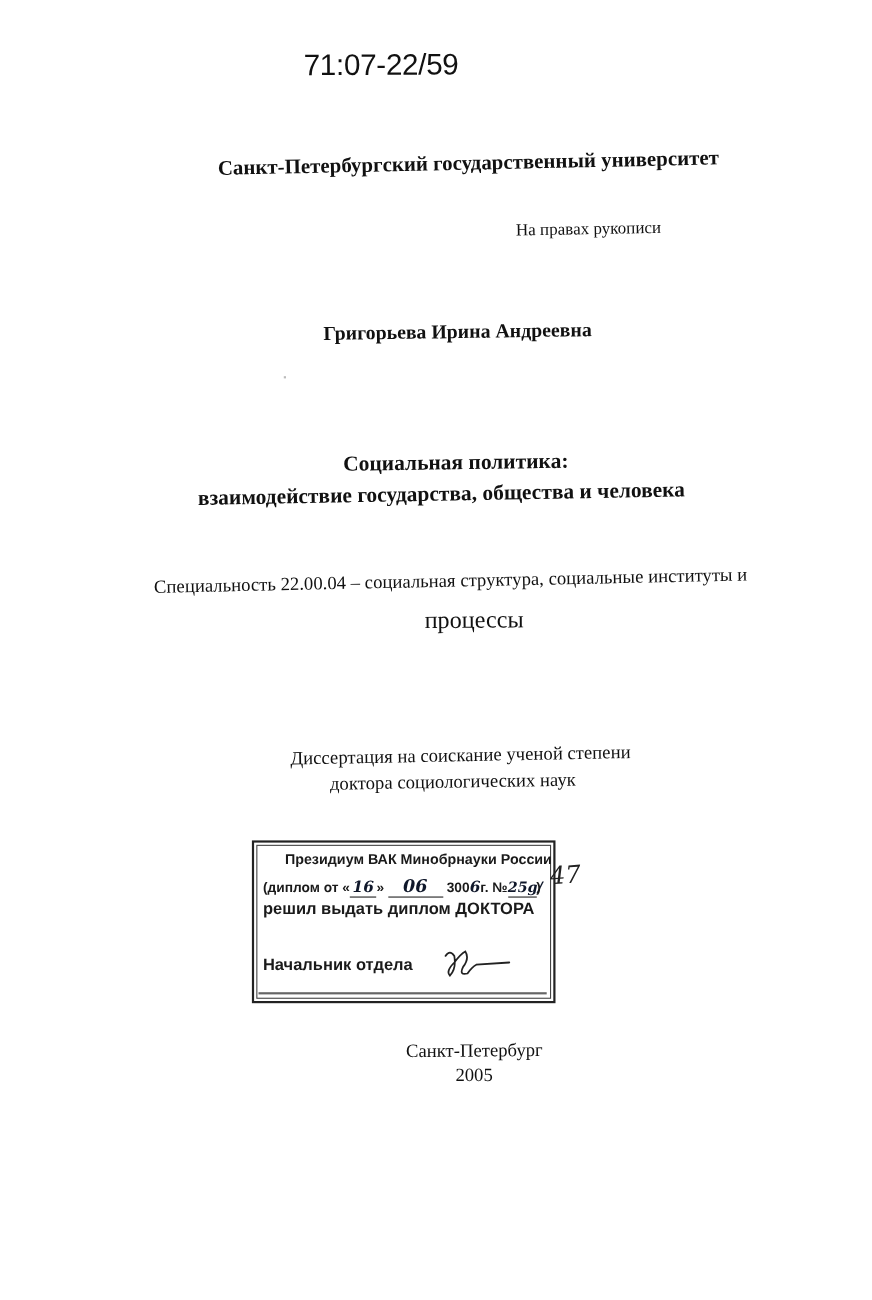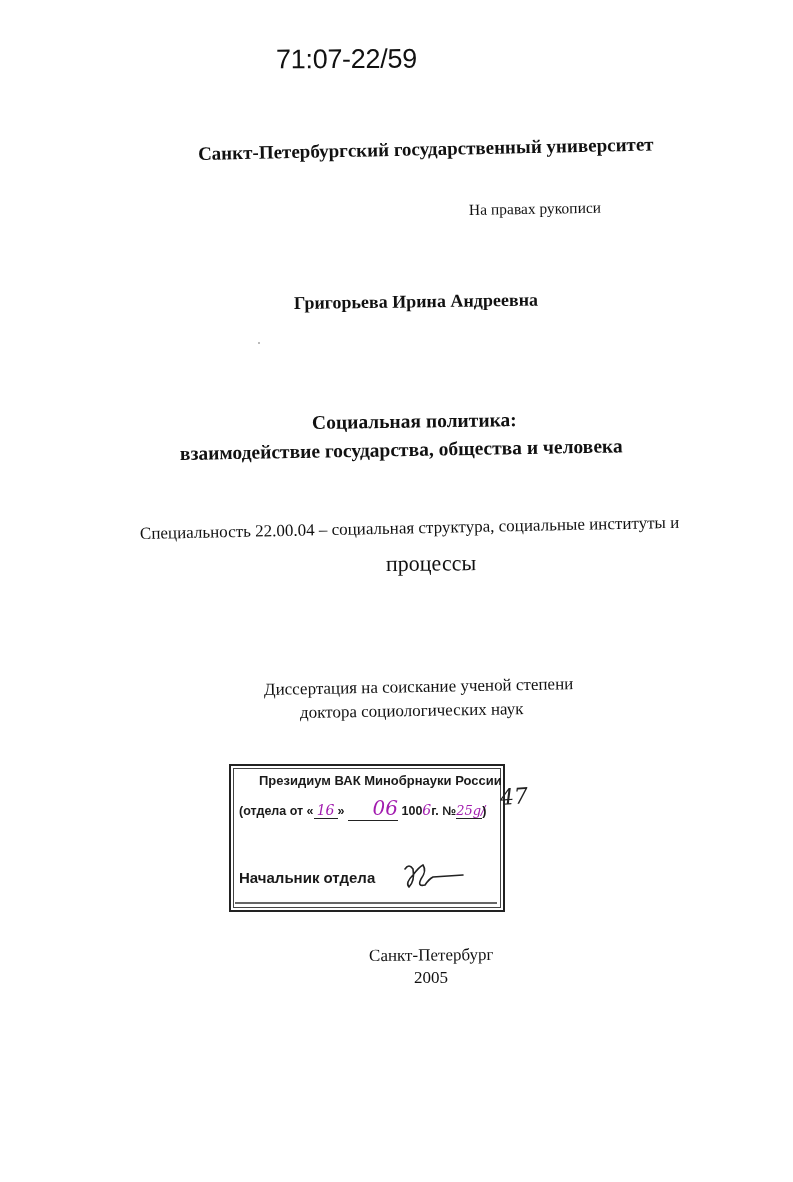--- a/index.html
+++ b/index.html
@@ -20,21 +20,21 @@
     .diss2 { left: 300px; top: 703px; font-size: 17px; transform: rotate(-1deg); transform-origin: left center; }
 
     .stamp { position: absolute; left: 229px; top: 764px; width: 276px; height: 148px; border: 2px solid #222; box-sizing: border-box; }
     .stamp-inner { position: absolute; left: 2px; top: 2px; right: 2px; bottom: 2px; border: 1px solid #444; }
     .stamp-line { position: absolute; left: 8px; font-family: "Liberation Sans", "DejaVu Sans", sans-serif; font-weight: bold; color: #1a1a1a; white-space: nowrap; }
     .sl1 { top: 7px; font-size: 13px; padding-left: 20px; }
     .sl2 { top: 30px; font-size: 12.5px; }
     .sl3 { top: 52px; font-size: 15px; }
     .sl4 { top: 77px; font-size: 13px; }
     .sl5 { top: 103px; font-size: 15px; text-align: right; }
-    .hand { font-family: "DejaVu Serif", "Liberation Serif", serif; font-style: italic; font-weight: normal; color: #a21caf; }
+    .hand { font-family: "DejaVu Serif", "Liberation Serif", serif; font-style: italic; font-weight: bold; color: #0f172a; }
     .uline { display: inline-block; border-bottom: 1px solid #222; text-align: center; }
     .stamp-bottom { position: absolute; left: 4px; right: 6px; bottom: 6px; height: 2px; background: #666; }
     .extra-num { position: absolute; left: 500px; top: 784px; font-family: "DejaVu Serif", serif; font-style: italic; font-size: 22px; color: #222; transform: rotate(-4deg); }
     .signature { position: absolute; left: 168px; top: 95px; width: 70px; height: 30px; }
 
     .city { left: 369px; top: 946px; font-size: 17px; transform: rotate(-0.5deg); transform-origin: left center; }
     .year { left: 414px; top: 968px; font-size: 17px; font-family: Liberation Serif, serif; }
     .speck { position: absolute; left: 258px; top: 342px; width: 2px; height: 2px; background: #bbb; }
   </style>
 </head>
@@ -58,25 +58,26 @@
 
 <div class="abs serif diss1">Диссертация на соискание ученой степени</div>
 <div class="abs serif diss2">доктора социологических наук</div>
 
 <div class="stamp">
   <div class="stamp-inner"></div>
 
   <div class="stamp-line sl1">Президиум ВАК Минобрнауки России</div>
 
   <div class="stamp-line sl2">
-    <span>(отдела от «</span><span class="uline hand" style="width:24px;font-size:14px;">16</span><span>»</span>
-    <span class="uline hand" style="width:50px;font-size:20px;text-align:right;">06</span>
-    <span>100</span><span class="hand" style="font-size:14px;">6</span><span>г. №</span><span class="uline hand" style="width:26px;font-size:13px;">25g/</span><span>)</span>
+    <span>(диплом от «</span><span class="uline hand" style="width:24px;font-size:14px;">16</span><span>»</span>
+    <span class="uline hand" style="width:50px;font-size:16px;">06</span>
+    <span>300</span><span class="hand" style="font-size:14px;">6</span><span>г. №</span><span class="uline hand" style="width:26px;font-size:13px;">25g/</span><span>)</span>
   </div>
 
+  <div class="stamp-line sl3">решил выдать диплом ДОКТОРА</div>
 
 
   <div class="stamp-line sl5">Начальник отдела</div>
 
   <svg class="signature" viewBox="0 0 70 30">
     <path d="M6 8 Q10 2 14 8 Q16 20 10 26 Q6 22 14 14 Q20 6 24 4 Q28 10 22 18 Q18 26 26 24 Q30 18 34 16 L64 14" fill="none" stroke="#222" stroke-width="1.6" stroke-linecap="round"></path>
   </svg>
 
   <div class="stamp-bottom"></div>
 </div>

